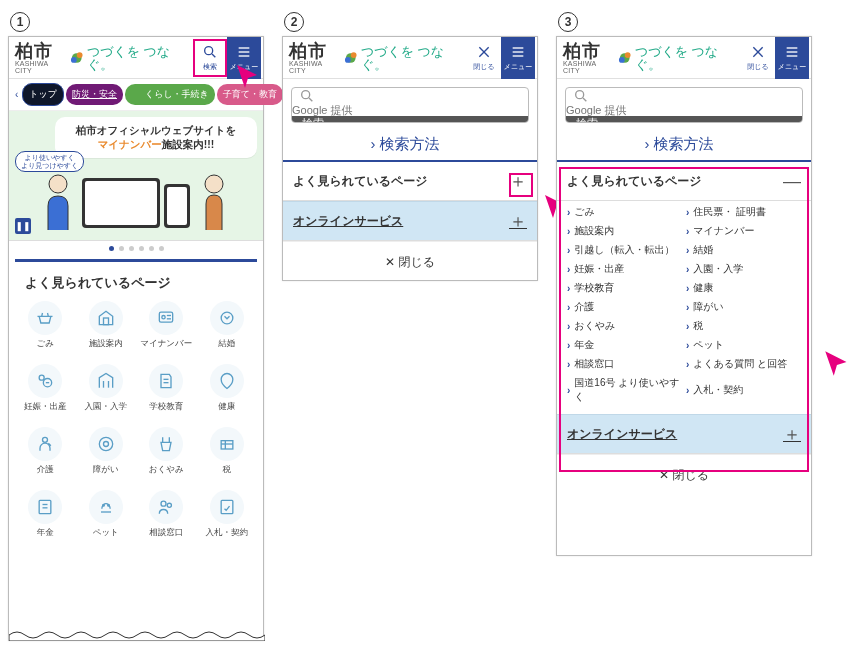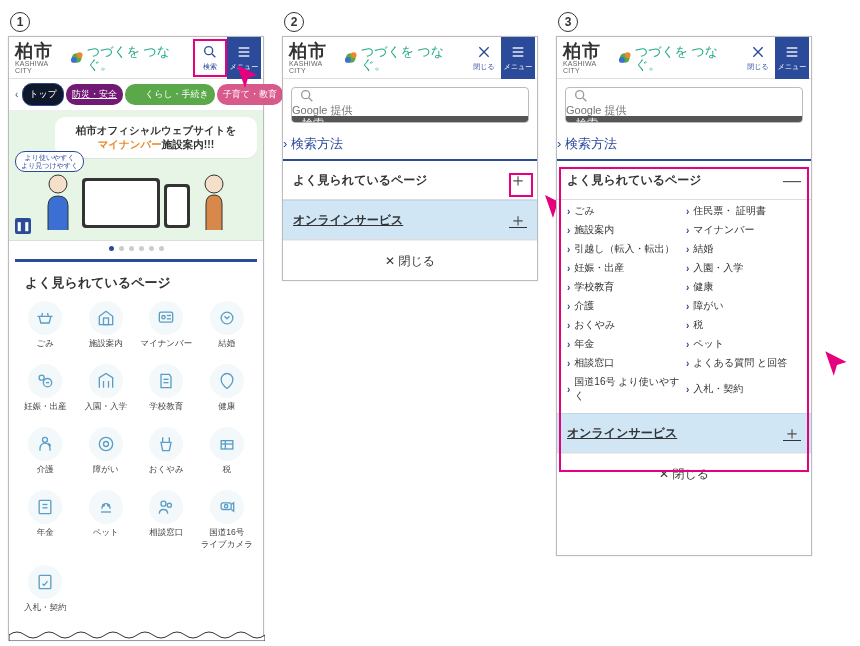--- a/index.html
+++ b/index.html
@@ -68,21 +68,21 @@
   .gi{display:flex;flex-direction:column;align-items:center;gap:3px;text-align:center;font-size:8.5px;color:#444;padding:3px 0;}
   .gi .iconbox{width:34px;height:34px;background:#f3f8fb;border-radius:50%;display:flex;align-items:center;justify-content:center;}
   .gi .iconbox svg{width:20px;height:20px;stroke:#5a9ec6;fill:none;stroke-width:1.6;}
 
   
   .search-wrap{padding:8px;}
   .search-bar{display:flex;border:1px solid #bbb;border-radius:4px;overflow:hidden;height:36px;flex-direction:column;}
   .search-bar .sic{width:30px;display:flex;align-items:center;justify-content:center;color:#999;}
   .search-bar input{border:none;flex:1;font-size:11px;outline:none;color:#777;padding:0;}
   .search-bar .go{background:#555;color:#fff;font-size:11px;padding:0 10px;display:flex;align-items:center;}
-  .method{text-align:left;font-size:13px;color:#2c4a9a;padding:4px 10px 6px 0;}
+  .method{text-align:center;font-size:15px;color:#2c4a9a;padding:4px 10px 6px 0;}
   .acc{border-top:2px solid #2c4a9a;border-bottom:1px solid #ddd;padding:10px 10px;font-size:12px;font-weight:700;display:flex;justify-content:space-between;align-items:center;}
   .acc.online-bg{background:#d0e6f4;border-top:1px solid #c0d8e8;font-weight:600;text-decoration:underline;}
   .plus,.minus{font-size:18px;font-weight:300;color:#555;line-height:1;}
   .close-bar{text-align:center;padding:12px 0;font-size:12px;color:#333;border-top:1px solid #eee;}
   .list2{display:grid;grid-template-columns:1fr 1fr;padding:4px 10px 10px;column-gap:4px;row-gap:5px;}
   .li{font-size:10px;color:#333;display:flex;align-items:center;gap:2px;}
   .li::before{content:"›";color:#2c4a9a;font-weight:bold;margin-right:2px;}
 
   
   .hl{position:absolute;border:2.5px solid #e6007e;}
@@ -314,30 +314,20 @@
           </div>
           <div class="gi">
             <div class="iconbox">
               <svg viewBox="0 0 24 24">
                 <circle cx="9" cy="8" r="3"></circle>
                 <circle cx="16" cy="10" r="2.5"></circle>
                 <path d="M4 20c0-3 2-5 5-5s5 2 5 5"></path>
               </svg>
             </div>
             <span>相談窓口</span>
-          </div>
-          <div class="gi">
-            <div class="iconbox">
-              <svg viewBox="0 0 24 24">
-                <rect x="5" y="7" width="12" height="8" rx="2"></rect>
-                <circle cx="11" cy="11" r="2"></circle>
-                <path d="M17 9l3-2v10l-3-2"></path>
-              </svg>
-            </div>
-            <span>国道16号<br>ライブカメラ</span>
           </div>
           <div class="gi">
             <div class="iconbox">
               <svg viewBox="0 0 24 24">
                 <rect x="5" y="4" width="14" height="16" rx="1"></rect>
                 <path d="M9 14l2 2 4-5"></path>
               </svg>
             </div>
             <span>入札・契約</span>
           </div>

